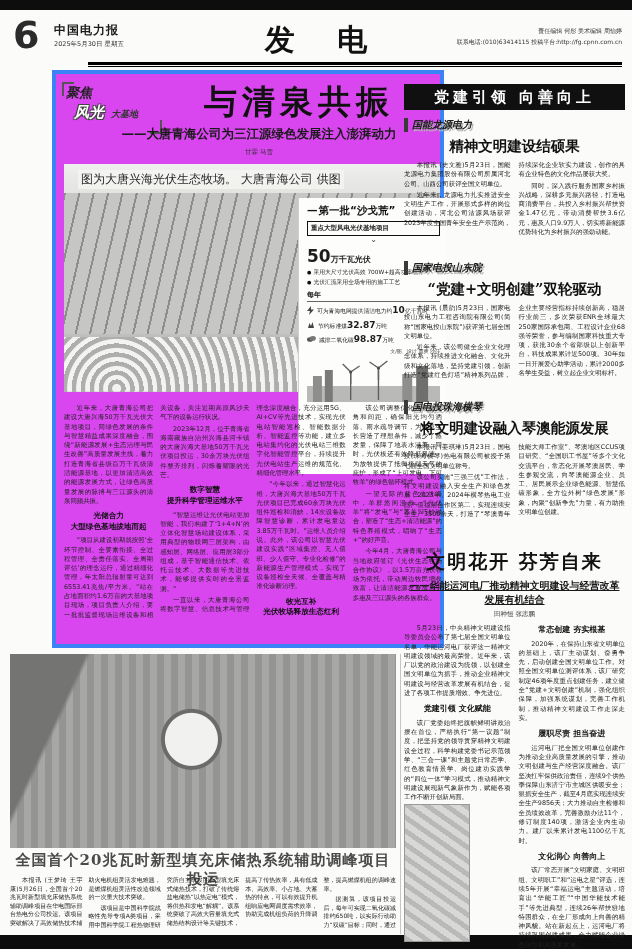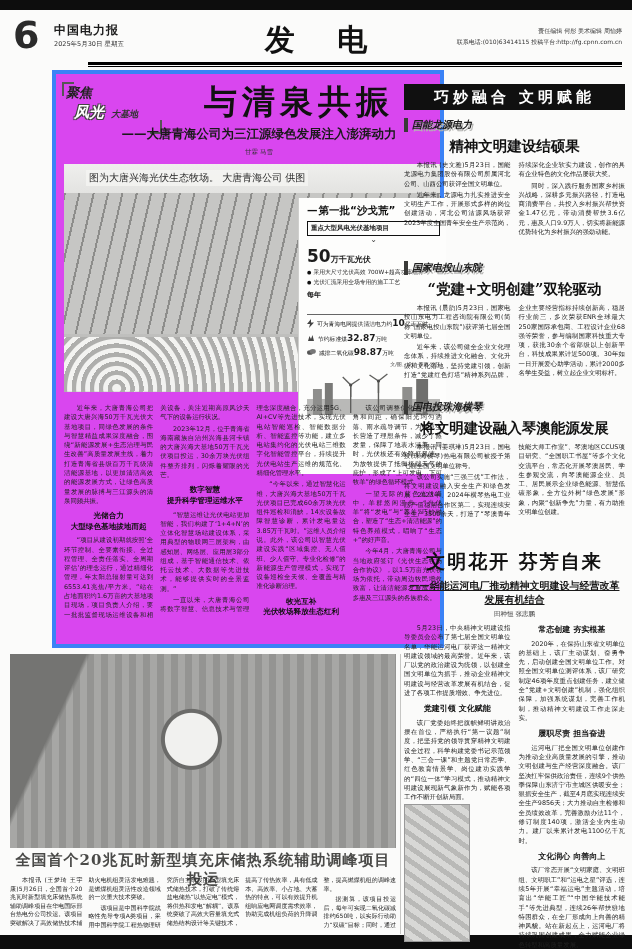--- a/index.html
+++ b/index.html
@@ -38,33 +38,33 @@
   .feature-byline { left:20px; top:74px; width:366px; text-align:center; font-size:6.5px; color:#333; }
 
   .feature-photo { left:8px; top:90px; width:376px; height:228px; background-color:#d6d6d4;
     background-image:
       repeating-radial-gradient(circle at 14% 94%, #f3f3f1 0 4px, #aeaeac 5px 9px),
       repeating-linear-gradient(103deg, #8d8d8b 0 2px, #c6c6c4 2px 14px),
       linear-gradient(180deg, #efefed 0%, #d3d3d1 30%, #b4b4b2 100%);
     background-size:100% 24%, 100% 62%, 100% 100%;
     background-position:0 100%, 0 34%, 0 0;
     background-repeat:no-repeat; }
-  .photo-caption { left:30px; top:96px; font-size:10px; color:#2a2a2a; background:rgba(245,245,243,.75); padding:1px 3px; }
+  .photo-caption { left:22px; top:96px; font-size:12px; color:#2a2a2a; background:rgba(245,245,243,.75); padding:1px 3px; }
 
   .infographic { left:242px; top:124px; width:148px; height:276px; background:#fdfdfc; border-left:1px solid #cfcfcd; padding:6px 6px 2px 8px; }
   .ig-tag1 { font-size:10.5px; font-weight:bold; color:#111; }
   .ig-tag1::before { content:"—"; font-weight:bold; margin-right:1px; }
   .ig-tag2 { display:block; margin-top:3px; border:1.5px solid #111; padding:2px 3px; font-size:6.5px; font-weight:bold; }
   .ig-arrow { display:block; text-align:center; font-size:8px; color:#444; line-height:1.1; }
   .ig-cap { text-align:left; margin:1px 0 3px; }
   .ig-cap .num { font-size:17px; font-weight:bold; }
   .ig-cap .unit { font-size:8px; font-weight:bold; }
   .ig-bullet { font-size:5.8px; color:#222; margin:2px 0; line-height:1.35; }
   .ig-bullet::before { content:"●"; font-size:5px; margin-right:2px; color:#111; }
-  .ig-year { font-size:7px; font-weight:bold; border-bottom:1px solid #666; padding-bottom:14px; margin:4px 0 3px; }
+  .ig-year { font-size:7px; font-weight:bold; border-bottom:1px solid #666; padding-bottom:1px; margin:4px 0 3px; }
   .ig-stat { display:flex; align-items:flex-start; gap:3px; font-size:5.8px; margin:2.5px 0; line-height:1.3; }
   .ig-stat svg { flex:0 0 auto; margin-top:1px; }
   .ig-stat .num { font-size:9px; font-weight:bold; }
   .ig-credit { font-size:5px; color:#444; text-align:right; margin:2px 0; }
   .ig-illustration { width:100%; height:46px; display:block; }
 
   .feature-body { left:8px; top:330px; width:378px; height:236px; column-count:4; column-gap:7px;
     font-size:6.4px; line-height:1.45; text-align:justify; color:#222; overflow:hidden; }
   .feature-body p { text-indent:2em; margin-bottom:2px; }
   .f-sub { break-inside:avoid; text-align:center; font-weight:bold; font-size:7.6px; line-height:1.4; margin:5px 0 4px; color:#111; }
@@ -219,21 +219,21 @@
   <p>本报讯 (王梦琦 王宇康)5月26日，全国首个20兆瓦时新型填充床储热系统辅助调峰项目在华电国际邢台热电分公司投运。该项目突破解决了高效储热技术辅助火电机组灵活发电难题，是燃煤机组灵活性改造领域的一次重大技术突破。</p>
   <p>该项目是中国科学院战略性先导专项A类项目，采用中国科学院工程热物理研究所自主研发的新型填充床式储热技术，打破了传统熔盐电储热“以热定电”模式，将供热和发电“解耦”。该系统突破了高效大容量填充式储热结构设计等关键技术，提高了传热效率，具有低成本、高效率、小占地、大蓄热的特点，可以有效提升机组响应电网调度需求效率，协助完成机组负荷的升降调整，提高燃煤机组的调峰速率。</p>
   <p>据测算，该项目投运后，每年可实现二氧化碳减排约650吨，以实际行动助力“双碳”目标；同时，通过利用热能、挖掘综合服务价值可增加综合收益约200万元，实现环保效益和经济效益的双赢。</p>
 
 </div>
 
 <div class="abs v-divider"></div>
 
 <div class="abs sidebar">
 
-  <div class="banner">巧妙融合 文明赋能</div>
+  <div class="banner">党建引领 向善向上</div>
 
   <div class="s-label">国能龙源电力</div>
   <div class="s-headline">精神文明建设结硕果</div>
   <div class="s-body s-body-a">
     <p>本报讯 (史文雅)5月23日，国能龙源电力集团股份有限公司所属河北公司、山西公司获评全国文明单位。</p>
     <p>近年来，龙源电力扎实推进安全文明生产工作，开展形式多样的岗位创建活动，河北公司沽源风场获评2023年度全国青年安全生产示范岗，持续深化企业软实力建设，创作的具有企业特色的文化作品屡获大奖。</p>
     <p>同时，深入践行服务国家乡村振兴战略，深耕多元振兴路径，打造电商消费平台，共投入乡村振兴帮扶资金1.47亿元，带动消费帮扶3.6亿元，惠及人口9.9万人，切实将新能源优势转化为乡村振兴的强劲动能。</p>
   </div>
 
   <div class="s-label">国家电投山东院</div>

